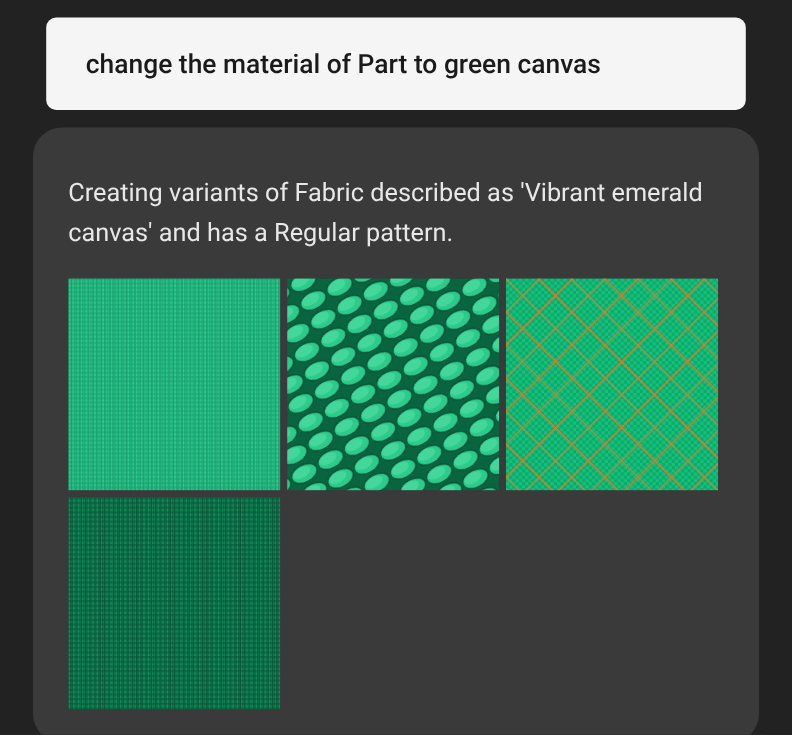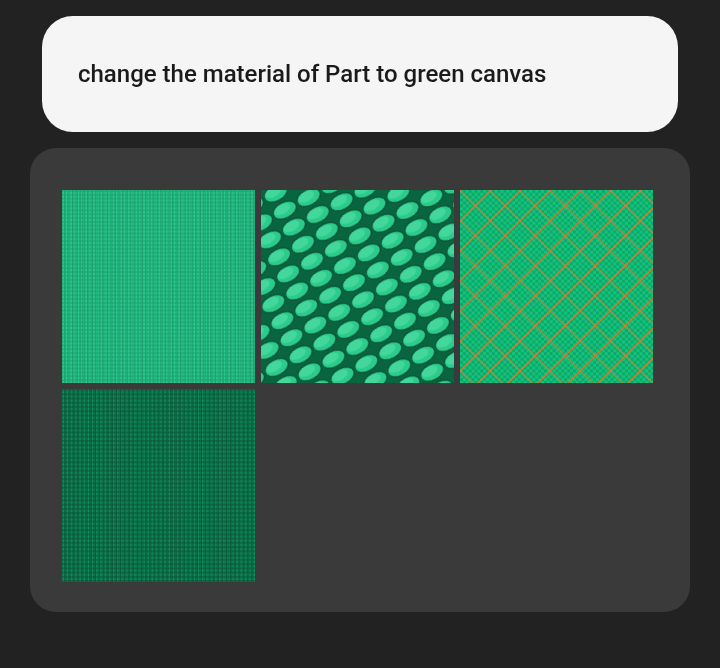--- a/index.html
+++ b/index.html
@@ -6,22 +6,22 @@
     body {
       background: #222222;
       font-family: -apple-system, BlinkMacSystemFont, "Segoe UI", Roboto, sans-serif;
       width: 720px;
       height: 668px;
       overflow: hidden;
       padding: 16px 30px;
     }
     .user-bubble {
       background: #f5f5f5;
-      border-radius: 31px;
-      padding: 44px 36px;
+      border-radius: 9px;
+      padding: 28px 36px;
       margin: 0 12px 16px 12px;
       color: #1a1a1a;
       font-size: 24px;
       font-weight: 500;
     }
     .response-panel {
       background: #3a3a3a;
       border-radius: 26px;
       padding: 42px 32px 30px 32px;
       color: #e8e8e8;
@@ -51,20 +51,21 @@
     }
   </style>
 </head>
 <body>
 
 <div class="user-bubble">
   <span>change the material of Part to green canvas</span>
 </div>
 
 <div class="response-panel">
+  <div class="response-text">Creating variants of Fabric described as 'Vibrant emerald canvas' and has a Regular pattern.</div>
   <div class="swatch-grid">
 
     <div class="swatch">
       <svg viewBox="0 0 100 100" preserveAspectRatio="none">
         <defs>
           <pattern id="p1" width="2" height="2" patternUnits="userSpaceOnUse">
             <rect width="2" height="2" fill="#1fae7a"></rect>
             <rect width="1" height="2" fill="#2fc98f"></rect>
             <rect width="2" height="1" fill="#18a06b" opacity="0.5"></rect>
           </pattern>

